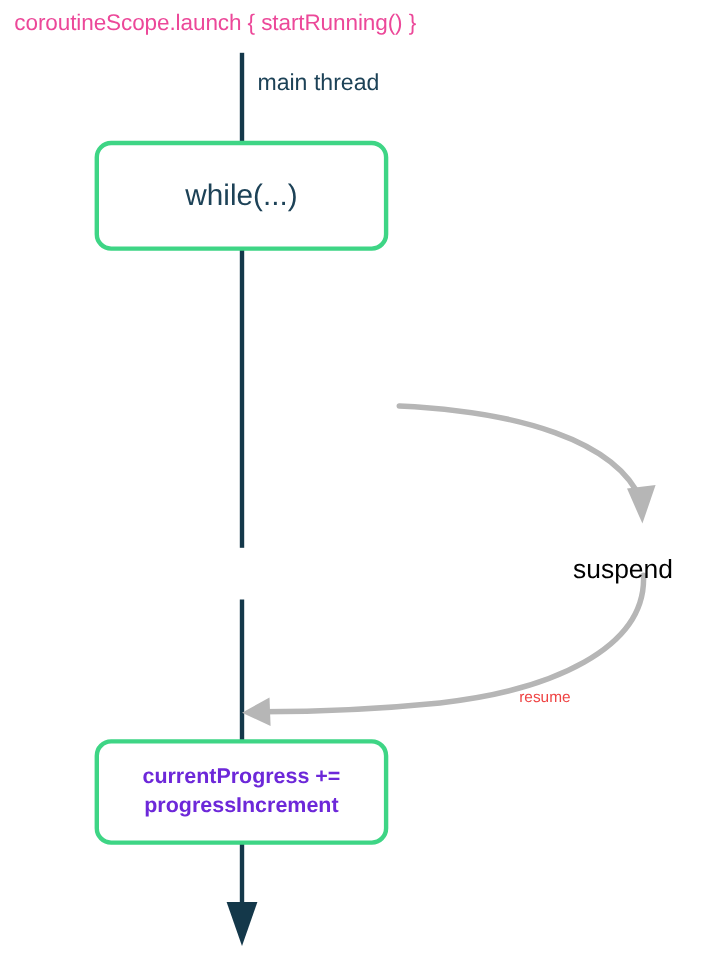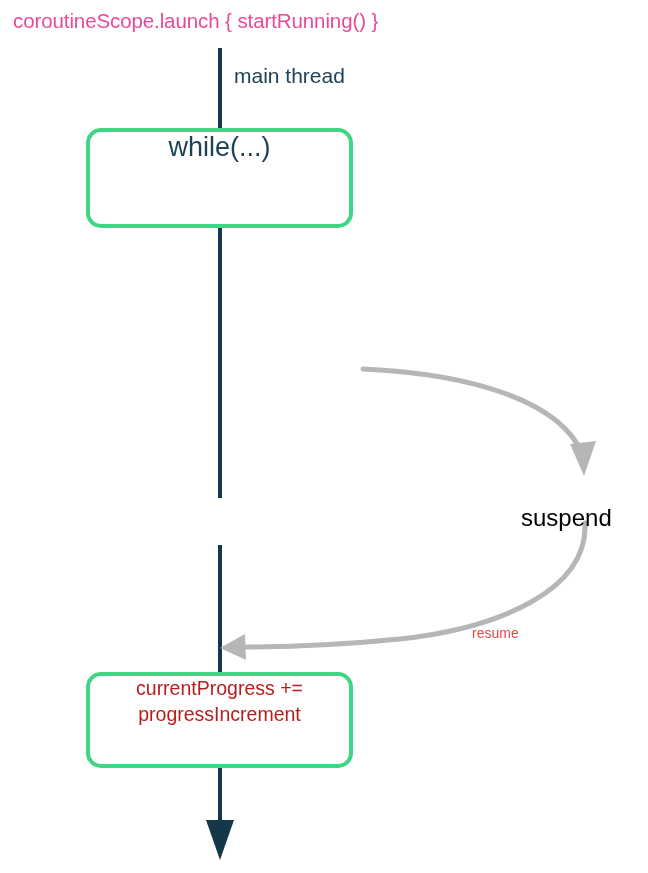--- a/index.html
+++ b/index.html
@@ -89,38 +89,39 @@
   
   .node-box {
     position: absolute;
     left: 86px;
     width: 267px;
     box-sizing: border-box;
     border: 4.5px solid #3ed585;
     border-radius: 15px;
     background: #ffffff;
     display: flex;
-    align-items: flex-start;
+    align-items: center;
     justify-content: center;
     text-align: center;
   }
   #box-while   { top: 128px; height: 100px; }
   #box-delay   { top: 313px; height: 100px; }
   #box-progress{ top: 672px; height: 96px;  }
 
   .node-label-lg {
     font-size: 27px;
     color: #1d4257;
     line-height: 1.15;
   }
   .node-label-sm {
     font-size: 19.5px;
-    color: #b91c1c;
+    color: #6d28d9;
     line-height: 1.32;
     white-space: pre-line;
+    font-weight: bold;
   }
 
   
   #curves {
     position: absolute;
     left: 0;
     top: 0;
     width: 648px;
     height: 873px;
     pointer-events: none;

